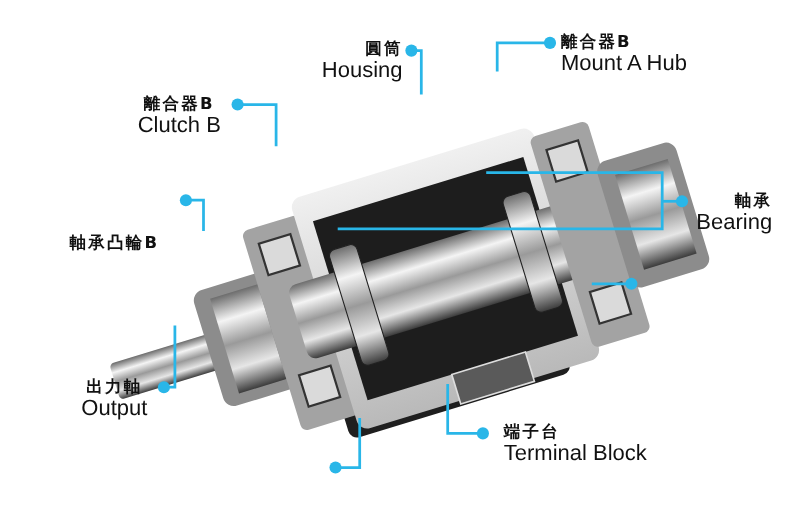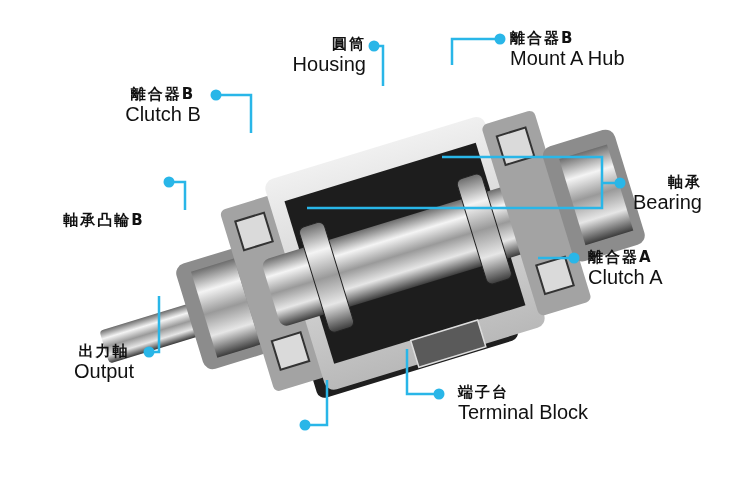--- a/index.html
+++ b/index.html
@@ -106,24 +106,20 @@
 
   <div class="label center" style="left:48px; top:172px; width:112px;margin-top:40px;">
     <span class="zh">軸承凸輪B</span>
   </div>
 
   <div class="label" style="left:633px; top:174px;text-align:right;">
     <span class="zh">軸承</span>
     <span class="en">Bearing</span>
   </div>
 
-  <div class="label" style="left:588px; top:249px;">
-    <span class="zh">離合器A</span>
-    <span class="en">Clutch A</span>
-  </div>
 
   <div class="label" style="left:458px; top:384px;">
     <span class="zh">端子台</span>
     <span class="en">Terminal Block</span>
   </div>
 
   <div class="label center" style="left:70px; top:343px; width:68px;">
     <span class="zh">出力軸</span>
     <span class="en">Output</span>
   </div>

